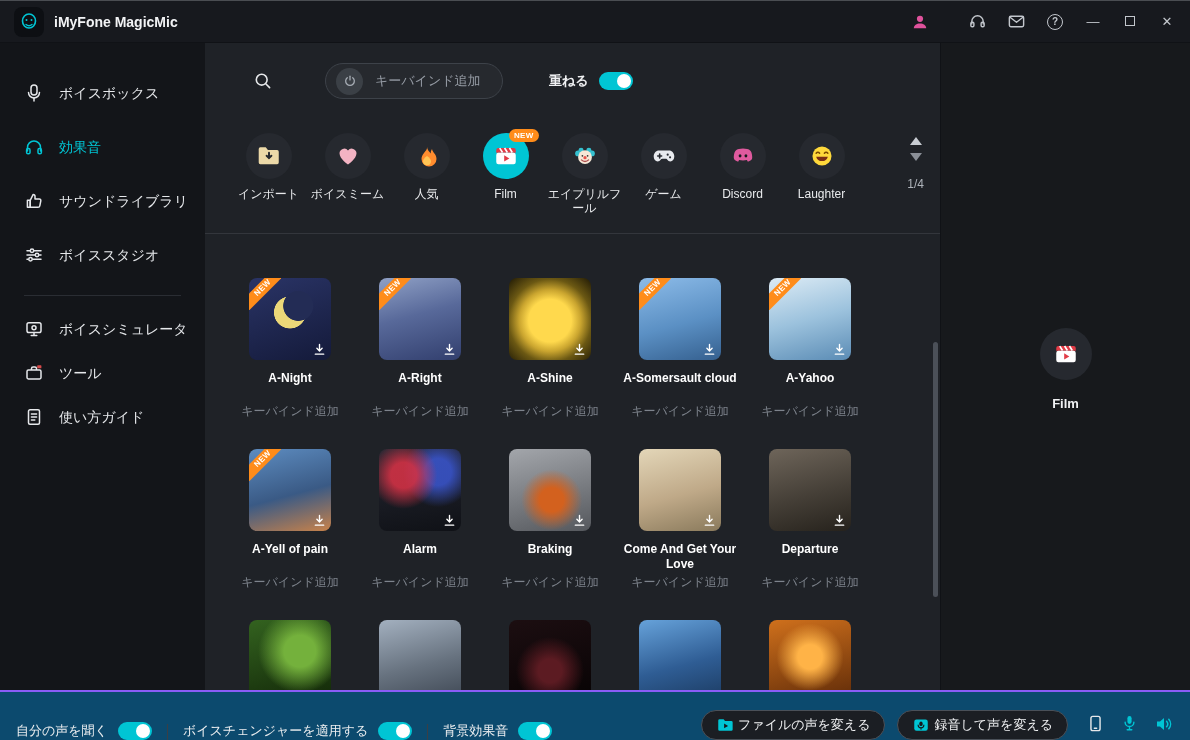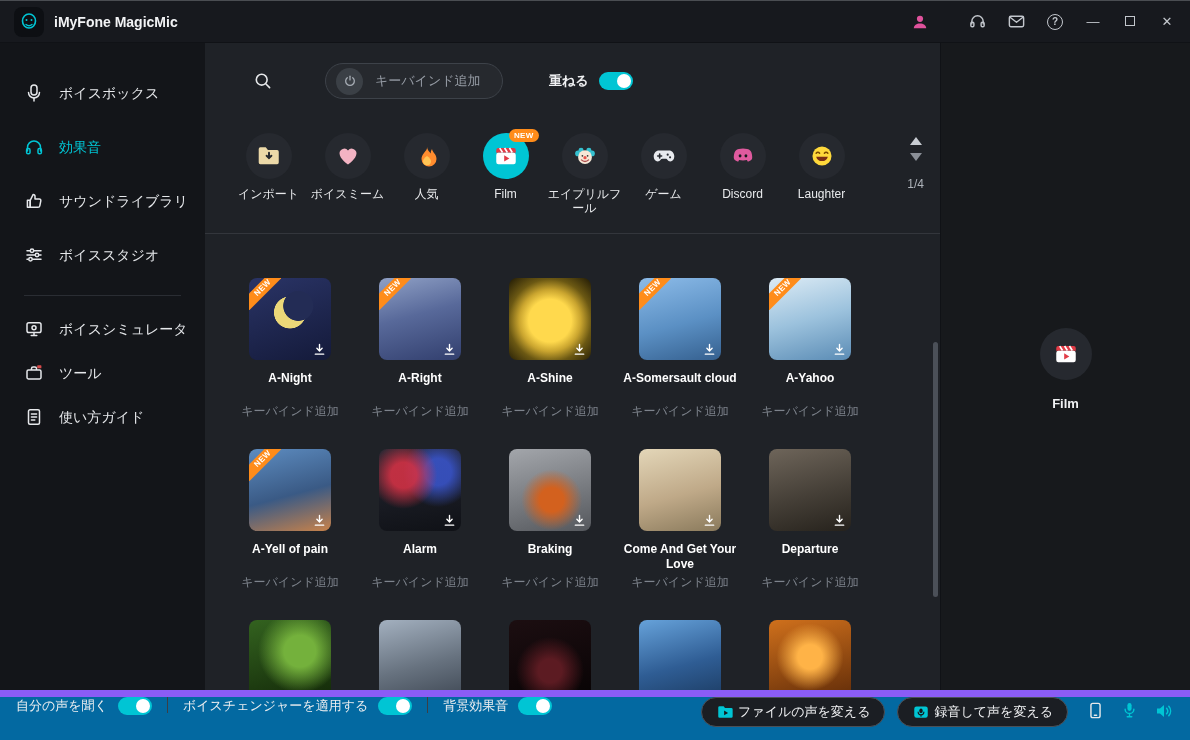--- a/index.html
+++ b/index.html
@@ -69,21 +69,21 @@
   .card-keybind{margin-top:2px;font-size:12px;color:#7d838c;text-align:center}
   .scrollbar{position:absolute;top:0;right:1px;width:7px;height:100%}
   .scroll-thumb{position:absolute;top:108px;right:1px;width:5px;height:255px;border-radius:3px;background:#4b5058}
 
   
   .rightpanel{width:250px;flex:0 0 250px;background:#17191c;border-left:1px solid #101216;display:flex;flex-direction:column;align-items:center}
   .sel-circle{margin-top:285px;width:52px;height:52px;border-radius:50%;background:#26292f;display:flex;align-items:center;justify-content:center}
   .sel-label{margin-top:16px;font-size:13px;font-weight:700;color:#f0f1f3}
 
   
-  .bottombar{height:50px;flex:0 0 50px;background:#0369a1;border-top:7px solid #8b5cf6;display:flex;align-items:flex-start;padding:0 16px}
+  .bottombar{height:50px;flex:0 0 50px;background:#0c4a6e;border-top:2px solid #8b5cf6;display:flex;align-items:flex-end;padding:0 16px}
   .bt-group{display:flex;align-items:center;gap:10px}
   .bt-label{font-size:13px;color:#eceef0;white-space:nowrap}
   .vsep{width:1px;height:16px;background:#3a3f46;margin:0 15px}
   .bb-btn{height:30px;border:1px solid #4a5058;border-radius:16px;background:#1b1e23;display:flex;align-items:center;gap:4px;padding:0 14px;color:#f0f1f3;font-size:13px;white-space:nowrap}
   .bb-btn + .bb-btn{margin-left:12px}
   .dev-icons{display:flex;align-items:center;gap:15px;margin-left:18px}
 </style>
 </head>
 <body>
 

